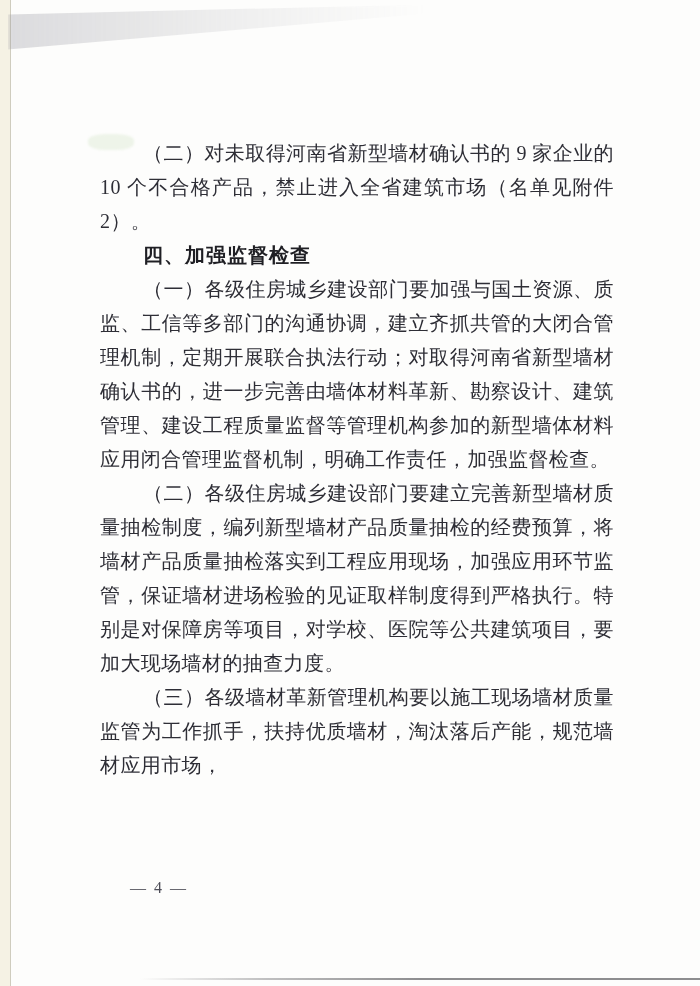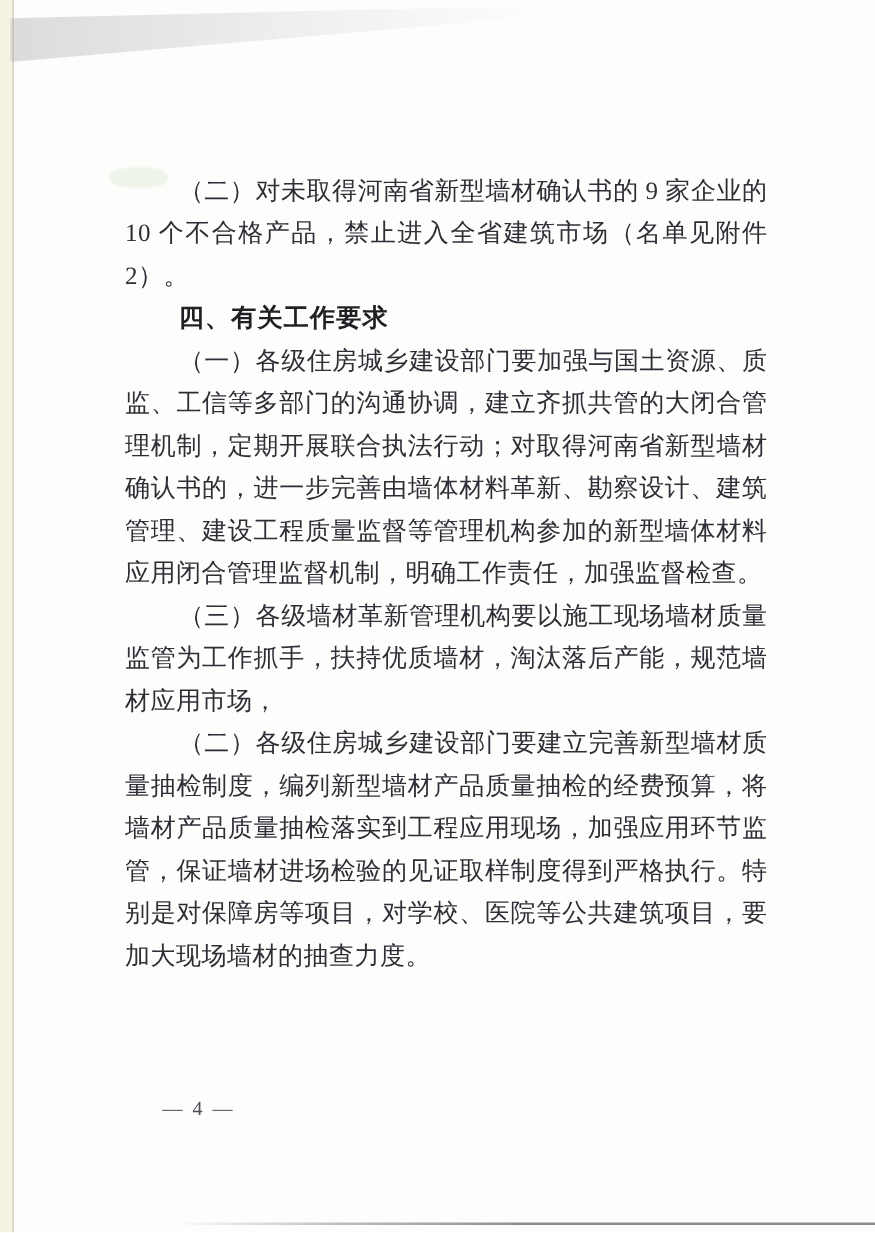--- a/index.html
+++ b/index.html
@@ -106,23 +106,23 @@
 <body>
 
 <div class="page">
 
   <div class="edge-strip"></div>
   <div class="fold-shadow"></div>
   <div class="artifact-smudge"></div>
 
   <div class="content">
     <p class="para">（二）对未取得河南省新型墙材确认书的 9 家企业的 10 个不合格产品，禁止进入全省建筑市场（名单见附件 2）。</p>
-    <h2 class="section-heading">四、有关工作要求</h2>
+    <h2 class="section-heading">四、加强监督检查</h2>
     <p class="para">（一）各级住房城乡建设部门要加强与国土资源、质监、工信等多部门的沟通协调，建立齐抓共管的大闭合管理机制，定期开展联合执法行动；对取得河南省新型墙材确认书的，进一步完善由墙体材料革新、勘察设计、建筑管理、建设工程质量监督等管理机构参加的新型墙体材料应用闭合管理监督机制，明确工作责任，加强监督检查。</p>
+    <p class="para">（二）各级住房城乡建设部门要建立完善新型墙材质量抽检制度，编列新型墙材产品质量抽检的经费预算，将墙材产品质量抽检落实到工程应用现场，加强应用环节监管，保证墙材进场检验的见证取样制度得到严格执行。特别是对保障房等项目，对学校、医院等公共建筑项目，要加大现场墙材的抽查力度。</p>
     <p class="para">（三）各级墙材革新管理机构要以施工现场墙材质量监管为工作抓手，扶持优质墙材，淘汰落后产能，规范墙材应用市场，</p>
-    <p class="para">（二）各级住房城乡建设部门要建立完善新型墙材质量抽检制度，编列新型墙材产品质量抽检的经费预算，将墙材产品质量抽检落实到工程应用现场，加强应用环节监管，保证墙材进场检验的见证取样制度得到严格执行。特别是对保障房等项目，对学校、医院等公共建筑项目，要加大现场墙材的抽查力度。</p>
   </div>
 
   <div class="page-number">— 4 —</div>
 
   <div class="bottom-edge-line"></div>
 
 </div>
 
 </body></html>

